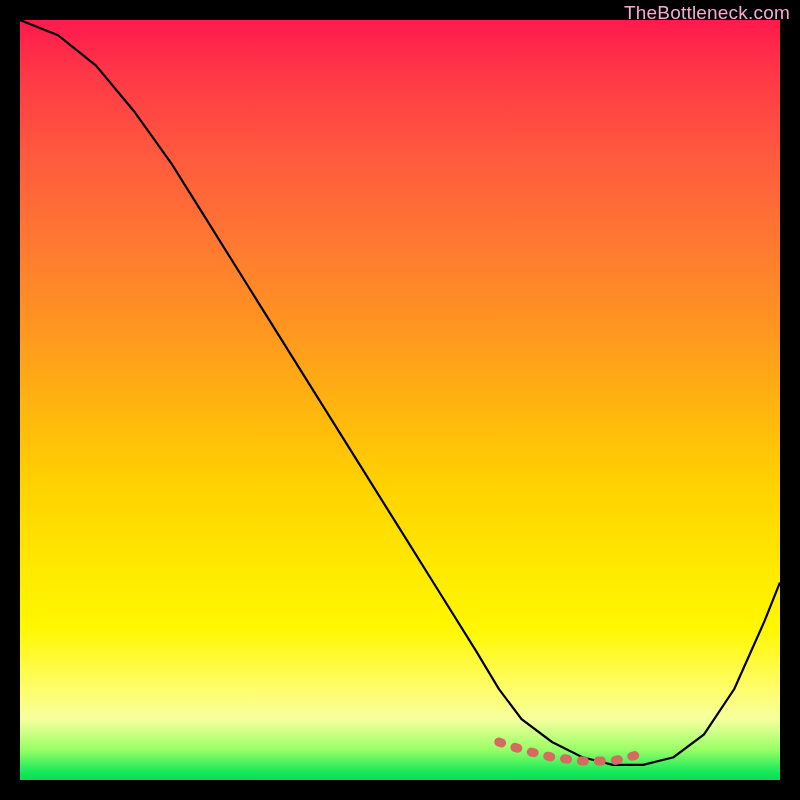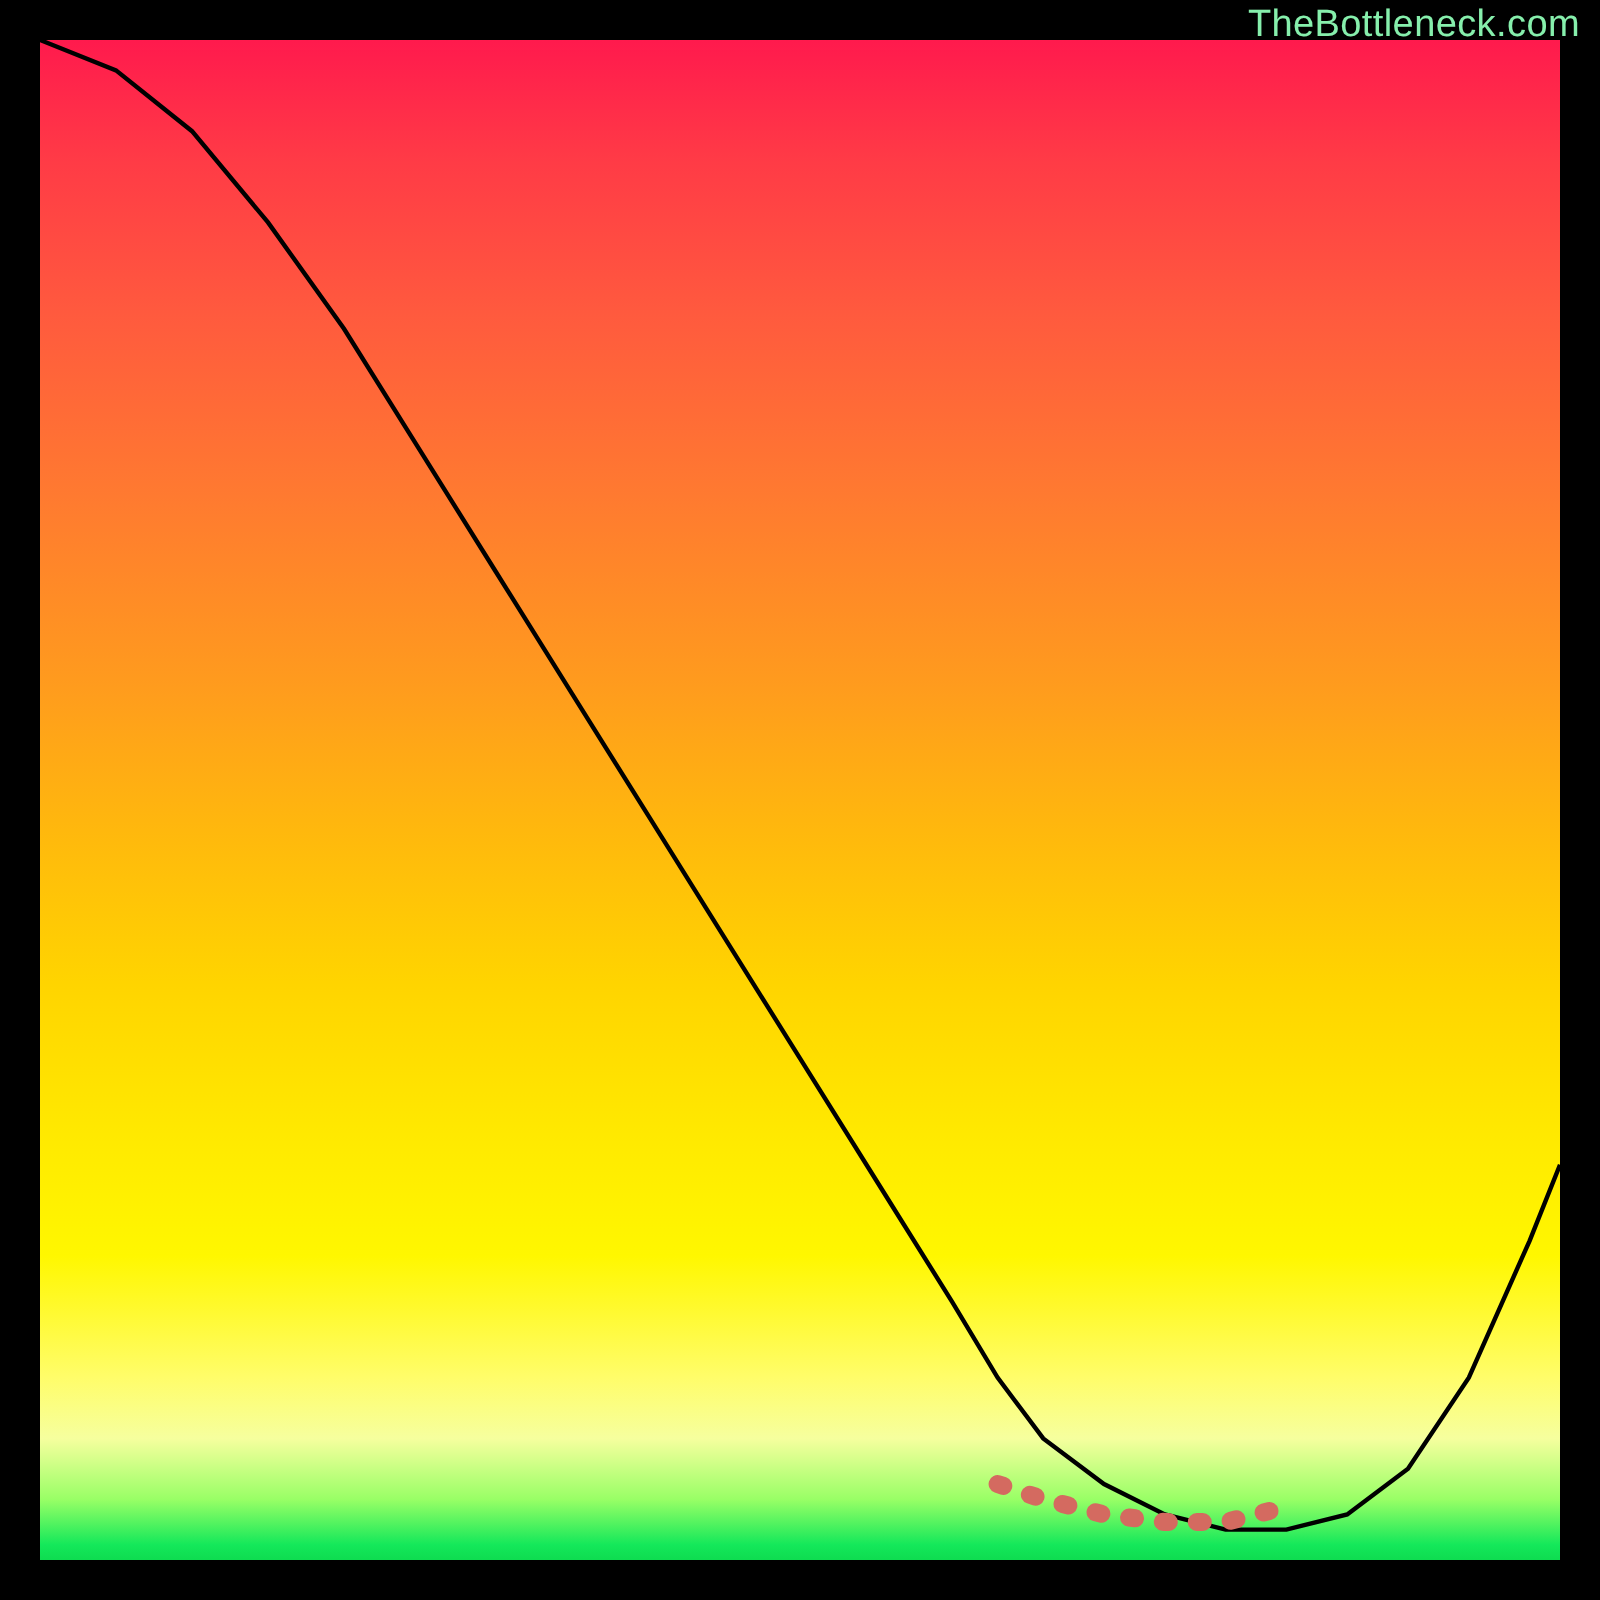--- a/index.html
+++ b/index.html
@@ -49,21 +49,21 @@
   .curve-svg {
     position: absolute;
     inset: 0;
     width: 100%;
     height: 100%;
   }
   .watermark {
     position: absolute;
     top: 2px;
     right: 10px;
-    color: #86efac;
+    color: #f9a8d4;
     font-size: 19px;
     font-weight: 500;
     letter-spacing: 0.2px;
     user-select: none;
   }
 </style>
 </head>
 <body>
 
 <div class="container">

